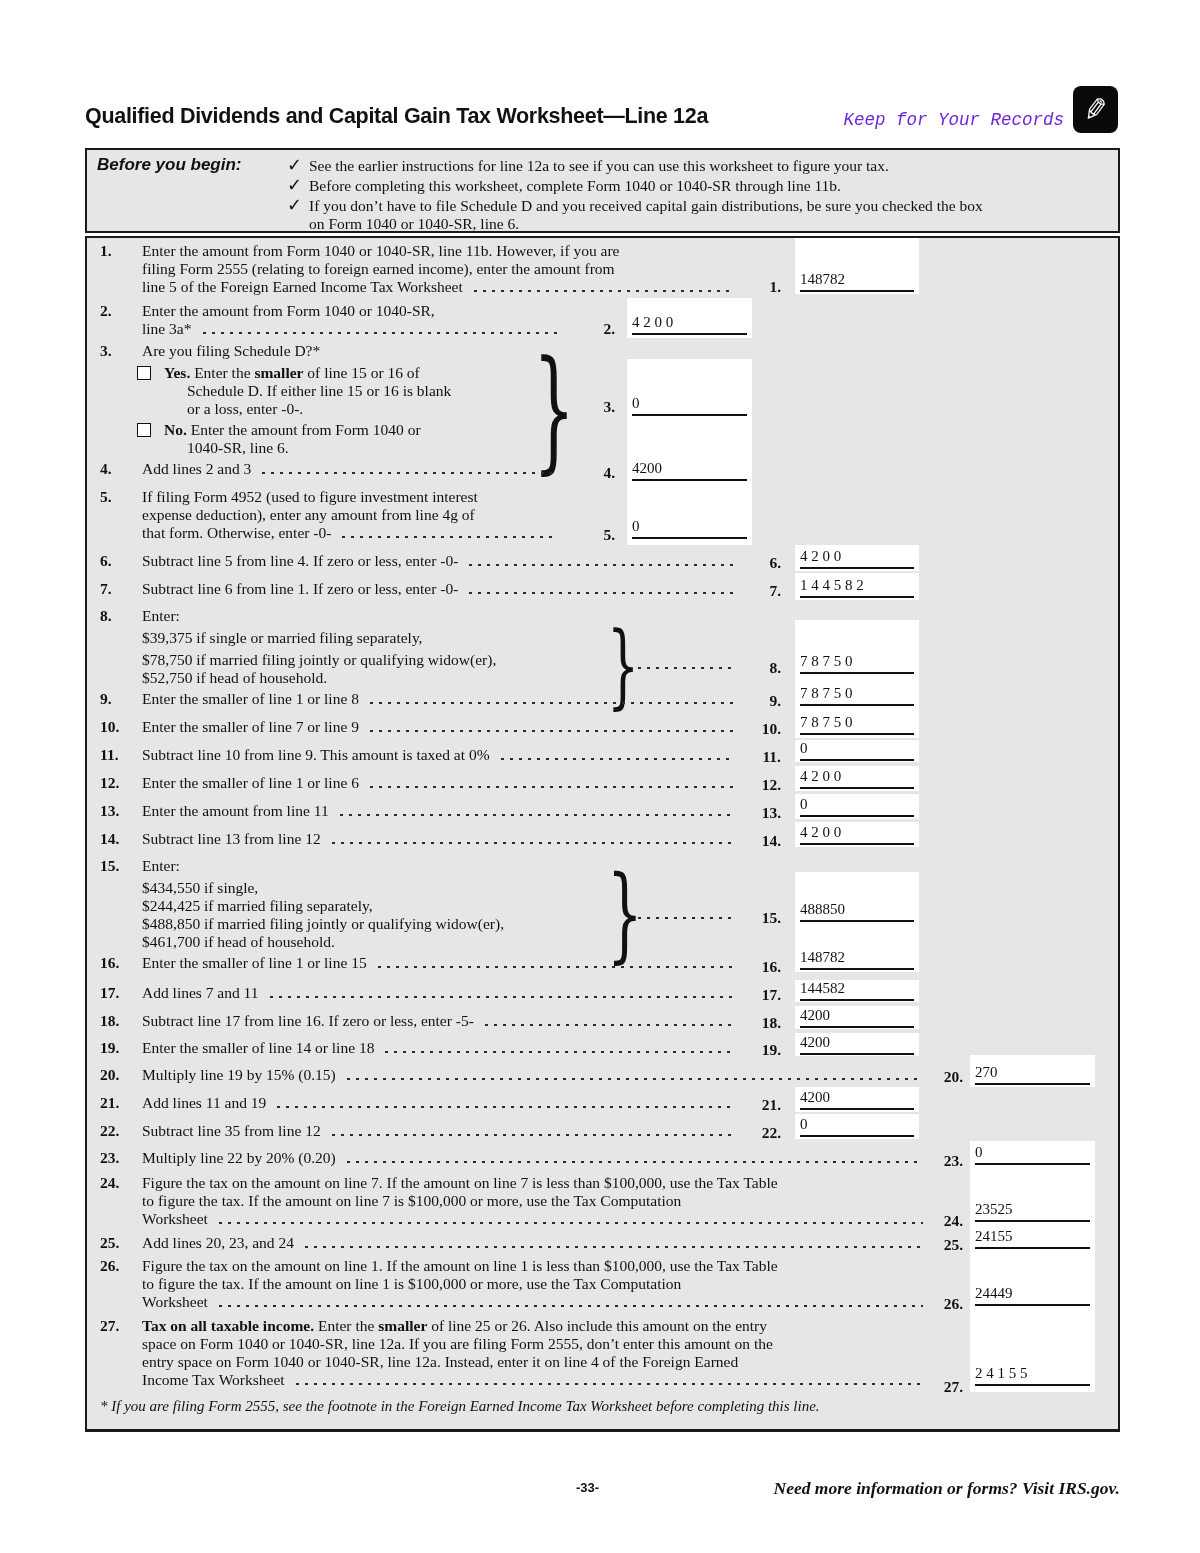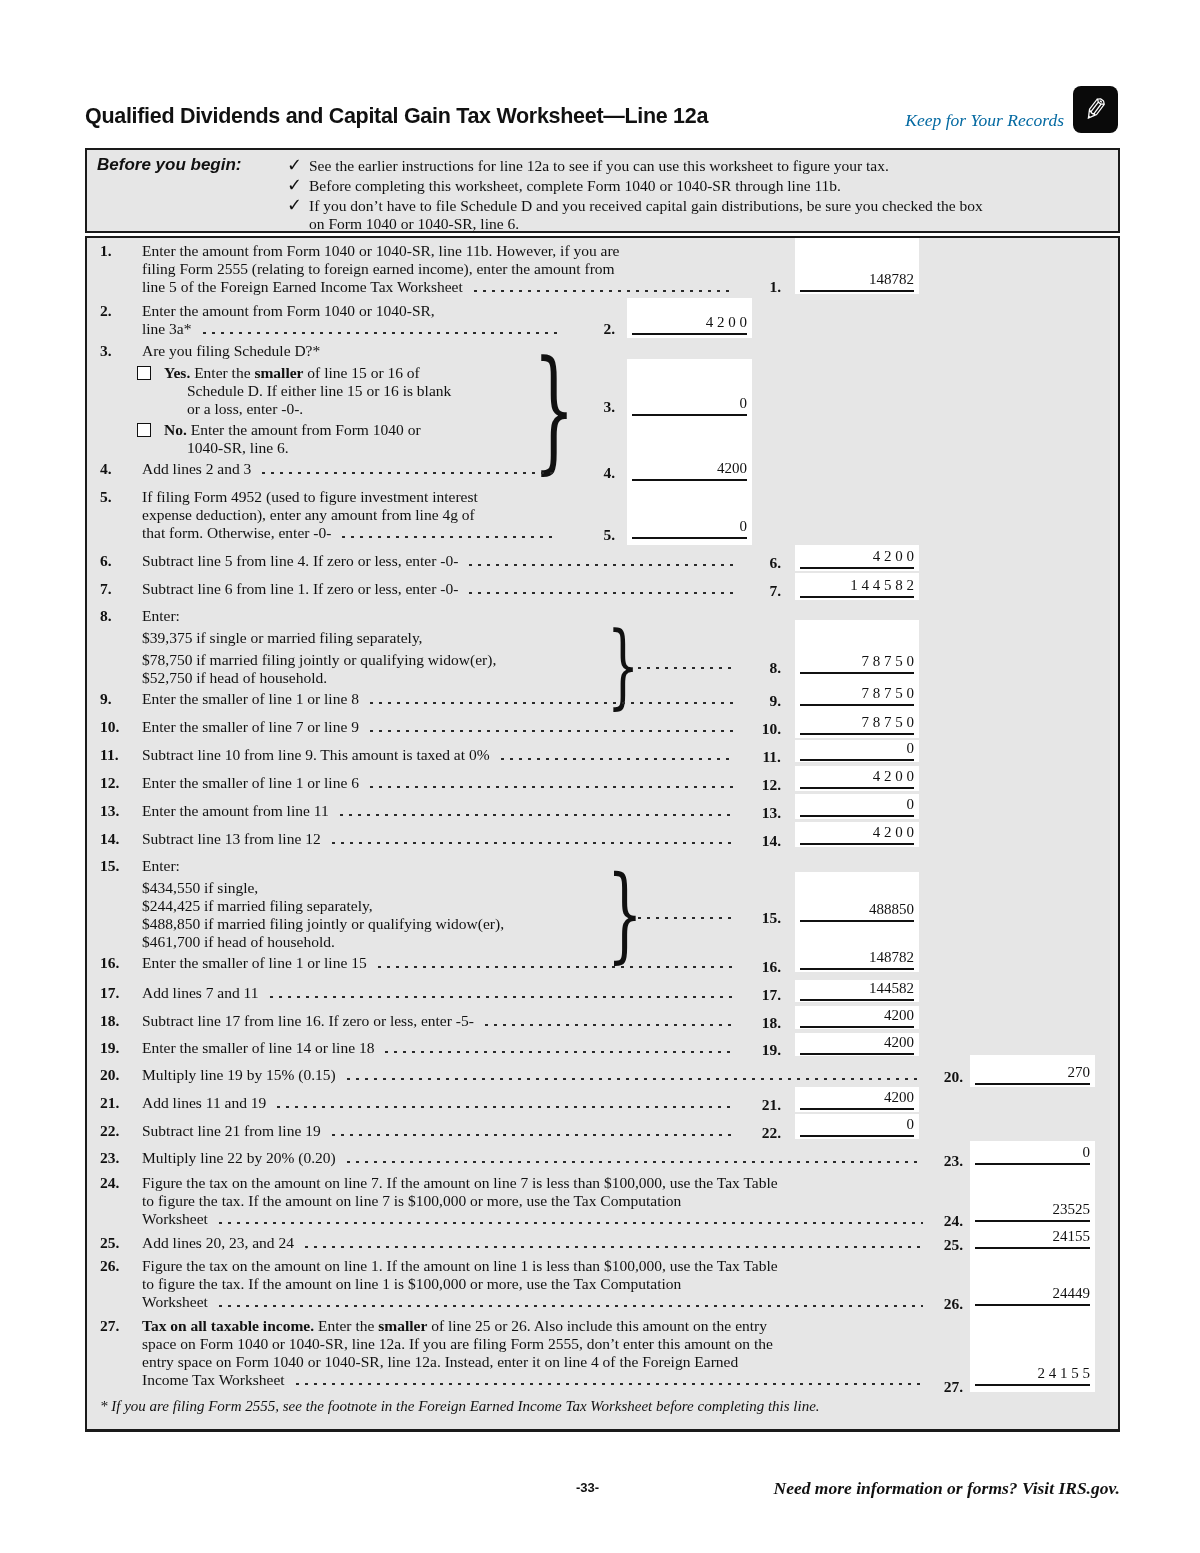--- a/index.html
+++ b/index.html
@@ -1,35 +1,35 @@
 <!DOCTYPE html>
 <html><head>
 <meta charset="utf-8">
 <style>
   html,body{margin:0;padding:0;background:#fff;}
   body{width:1200px;height:1553px;font-family:"Liberation Serif",serif;color:#111;}
   .page{position:relative;width:1200px;height:1553px;overflow:hidden;}
   .abs{position:absolute;}
   .title{left:85px;top:104px;font-family:"Liberation Sans",sans-serif;font-weight:bold;font-size:21.5px;letter-spacing:-0.3px;}
-  .keep{right:136px;top:110px;font-family:Liberation Serif, serif;font-style:italic;font-size:17.5px;color:#0369a1;}
+  .keep{right:136px;top:110px;font-family:Liberation Mono, monospace;font-style:italic;font-size:17.5px;color:#6d28d9;}
   .pencil{left:1073px;top:86px;width:45px;height:47px;background:#0a0a0a;border-radius:8px;color:#fff;display:flex;align-items:center;justify-content:center;}
   .pencil span{font-size:30px;transform:scaleX(-1) rotate(8deg);font-family:"DejaVu Sans",sans-serif;}
   .beforebox{left:85px;top:148px;width:1035px;height:85px;background:#e6e6e6;border:2px solid #1a1a1a;box-sizing:border-box;}
   .bb-label{left:10px;top:5px;font-family:"Liberation Sans",sans-serif;font-style:italic;font-weight:bold;font-size:17px;}
   .chk{font-family:"DejaVu Sans",sans-serif;font-weight:bold;font-size:18px;line-height:18px;}
   .t{font-size:15.5px;line-height:18px;}
   .pre{white-space:pre-line;}
   .main{left:85px;top:236px;width:1035px;height:1196px;background:#e6e6e6;border:2px solid #1a1a1a;border-bottom-width:3px;box-sizing:border-box;}
   .num{left:13px;width:38px;font-weight:bold;font-size:15.5px;line-height:18px;}
   .lab{width:40px;text-align:right;font-weight:bold;font-size:15.5px;line-height:18px;}
   .row{display:flex;align-items:baseline;}
   .lead{flex:1 1 auto;height:4px;align-self:flex-end;margin:0 4px 3px 8px;background-image:radial-gradient(circle,#2a2a2a 1.3px,transparent 1.5px);background-size:9px 4px;background-repeat:repeat-x;background-position:left bottom;}
   .leadabs{height:4px;background-image:radial-gradient(circle,#2a2a2a 1.3px,transparent 1.5px);background-size:9px 4px;background-repeat:repeat-x;background-position:left bottom;}
   .box{position:absolute;background:#fff;}
-  .ent{position:absolute;left:5px;right:5px;height:20px;line-height:19px;border-bottom:2px solid #111;text-align:right;font-size:15px;}
+  .ent{position:absolute;left:5px;right:5px;height:20px;line-height:19px;border-bottom:2px solid #111;text-align:left;font-size:15px;}
   .cb{position:absolute;width:12px;height:12px;border:1.5px solid #111;background:#fff;}
   .brace{position:absolute;font-family:"DejaVu Serif",serif;color:#111;transform-origin:0 0;}
   .hang{text-indent:-23px;}
   b{font-weight:bold;}
   .fnote{font-style:italic;font-size:15px;}
   .pageno{left:576px;top:1480px;font-family:"Liberation Sans",sans-serif;font-weight:bold;font-size:13px;}
   .info{right:80px;top:1478px;font-weight:bold;font-style:italic;font-size:17.5px;}
 </style>
 </head>
 <body>
@@ -265,21 +265,21 @@
       <span class="t">Add lines 11 and 19</span>
         <span class="lead"></span>
     </div>
     <div class="abs lab" style="left:654px;top:858px">21.</div>
     <div class="box" style="left:708px;top:849px;width:124px;height:25px">
       <div class="ent" style="bottom:2px"><span>4200</span></div>
     </div>
 
     <div class="abs num" style="top:884px">22.</div>
     <div class="abs row" style="left:55px;top:884px;width:597px">
-      <span class="t">Subtract line 21 from line 19</span>
+      <span class="t">Subtract line 35 from line 12</span>
         <span class="lead"></span>
     </div>
     <div class="abs lab" style="left:654px;top:886px">22.</div>
     <div class="box" style="left:708px;top:876px;width:124px;height:25px">
       <div class="ent" style="bottom:2px"><span>0</span></div>
     </div>
 
     <div class="abs num" style="top:911px">23.</div>
     <div class="abs row" style="left:55px;top:911px;width:785px">
       <span class="t">Multiply line 22 by 20% (0.20)</span>

